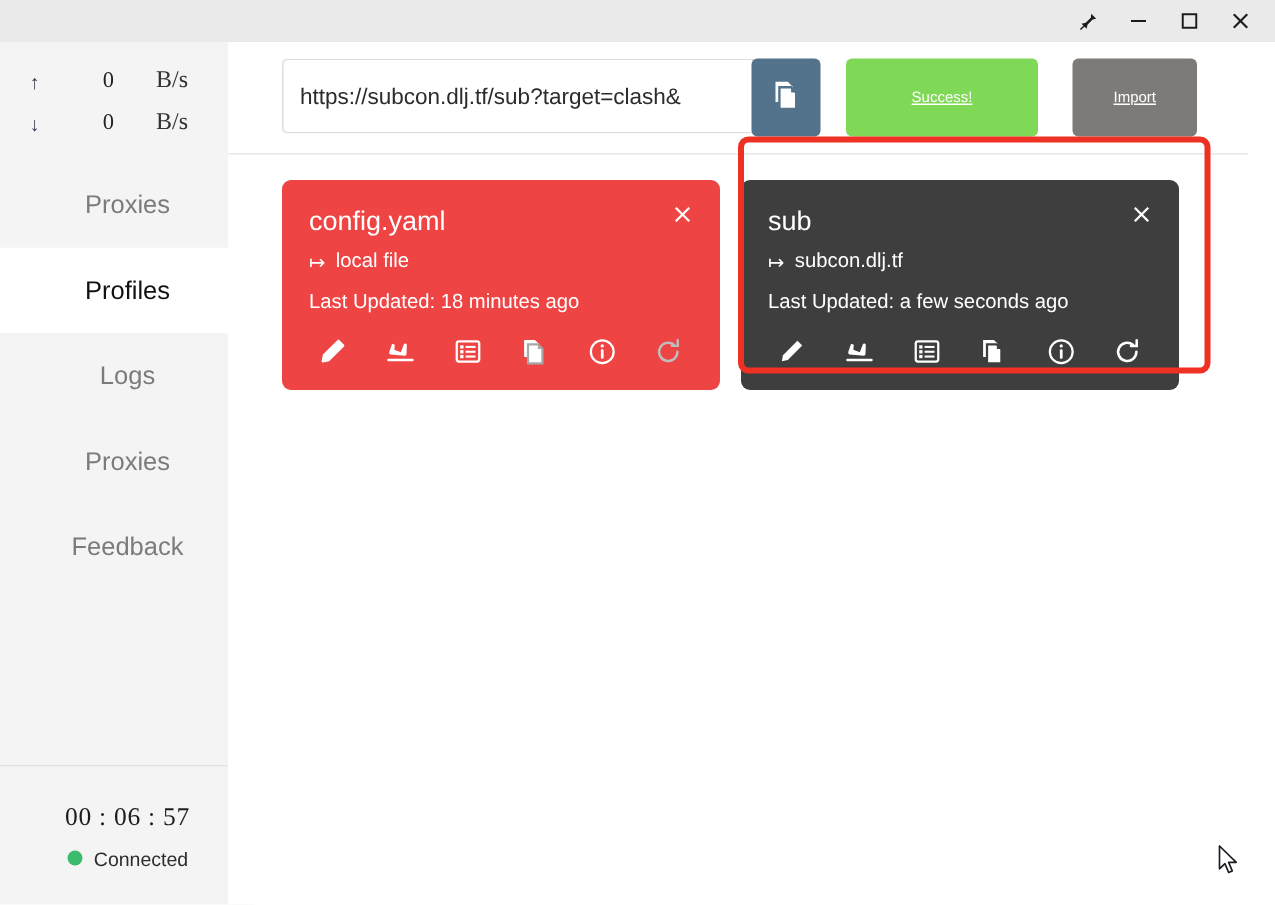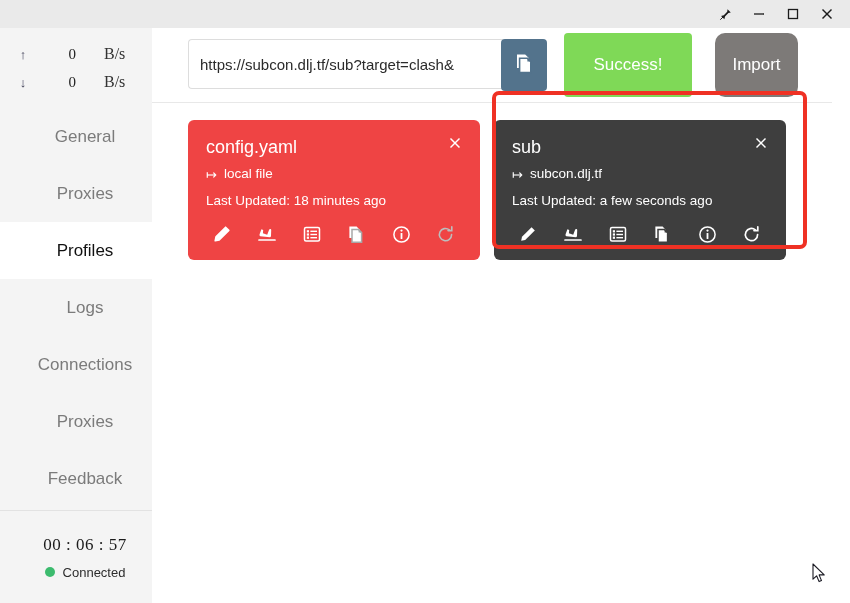--- a/index.html
+++ b/index.html
@@ -154,30 +154,31 @@
   .copy-btn {
     width: 46px; height: 52px;
     background: #53738c;
     border: none;
     border-radius: 4px;
     margin-left: -2px;
     display: flex; align-items: center; justify-content: center;
     cursor: default;
   }
   .tb-btn {
-    height: 64px;
+    height: 52px;
     border: none; border-radius: 4px;
     color: #ffffff;
-    font-size: 17px;
+    font-size: 10px;
     display: flex; align-items: center; justify-content: center;
     cursor: default;
     font-family: "Liberation Sans", sans-serif;
+    text-decoration: underline;
   }
   .btn-success { width: 128px; background: #7fd957; margin-left: 17px; }
-  .btn-import  { width: 83px;  background: #7d7a78; margin-left: 23px; border-radius: 10px; }
+  .btn-import  { width: 83px;  background: #7d7a78; margin-left: 23px; }
 
   
   .cards {
     position: relative;
     padding: 17px 0 0 36px;
     display: flex;
     gap: 0;
   }
   .card {
     width: 292px;
@@ -284,33 +285,27 @@
       </div>
       <div class="speed-row">
         <span class="speed-arrow">↓</span>
         <span class="speed-val">0</span>
         <span class="speed-unit">B/s</span>
       </div>
     </div>
 
     <div class="nav">
       <div class="nav-item">
-        <span>General</span>
-      </div>
-      <div class="nav-item">
         <span>Proxies</span>
       </div>
       <div class="nav-item active">
         <span>Profiles</span>
       </div>
       <div class="nav-item">
         <span>Logs</span>
-      </div>
-      <div class="nav-item">
-        <span>Connections</span>
       </div>
       <div class="nav-item">
         <span>Proxies</span>
       </div>
       <div class="nav-item">
         <span>Feedback</span>
       </div>
     </div>
 
     <div class="sidebar-divider"></div>

